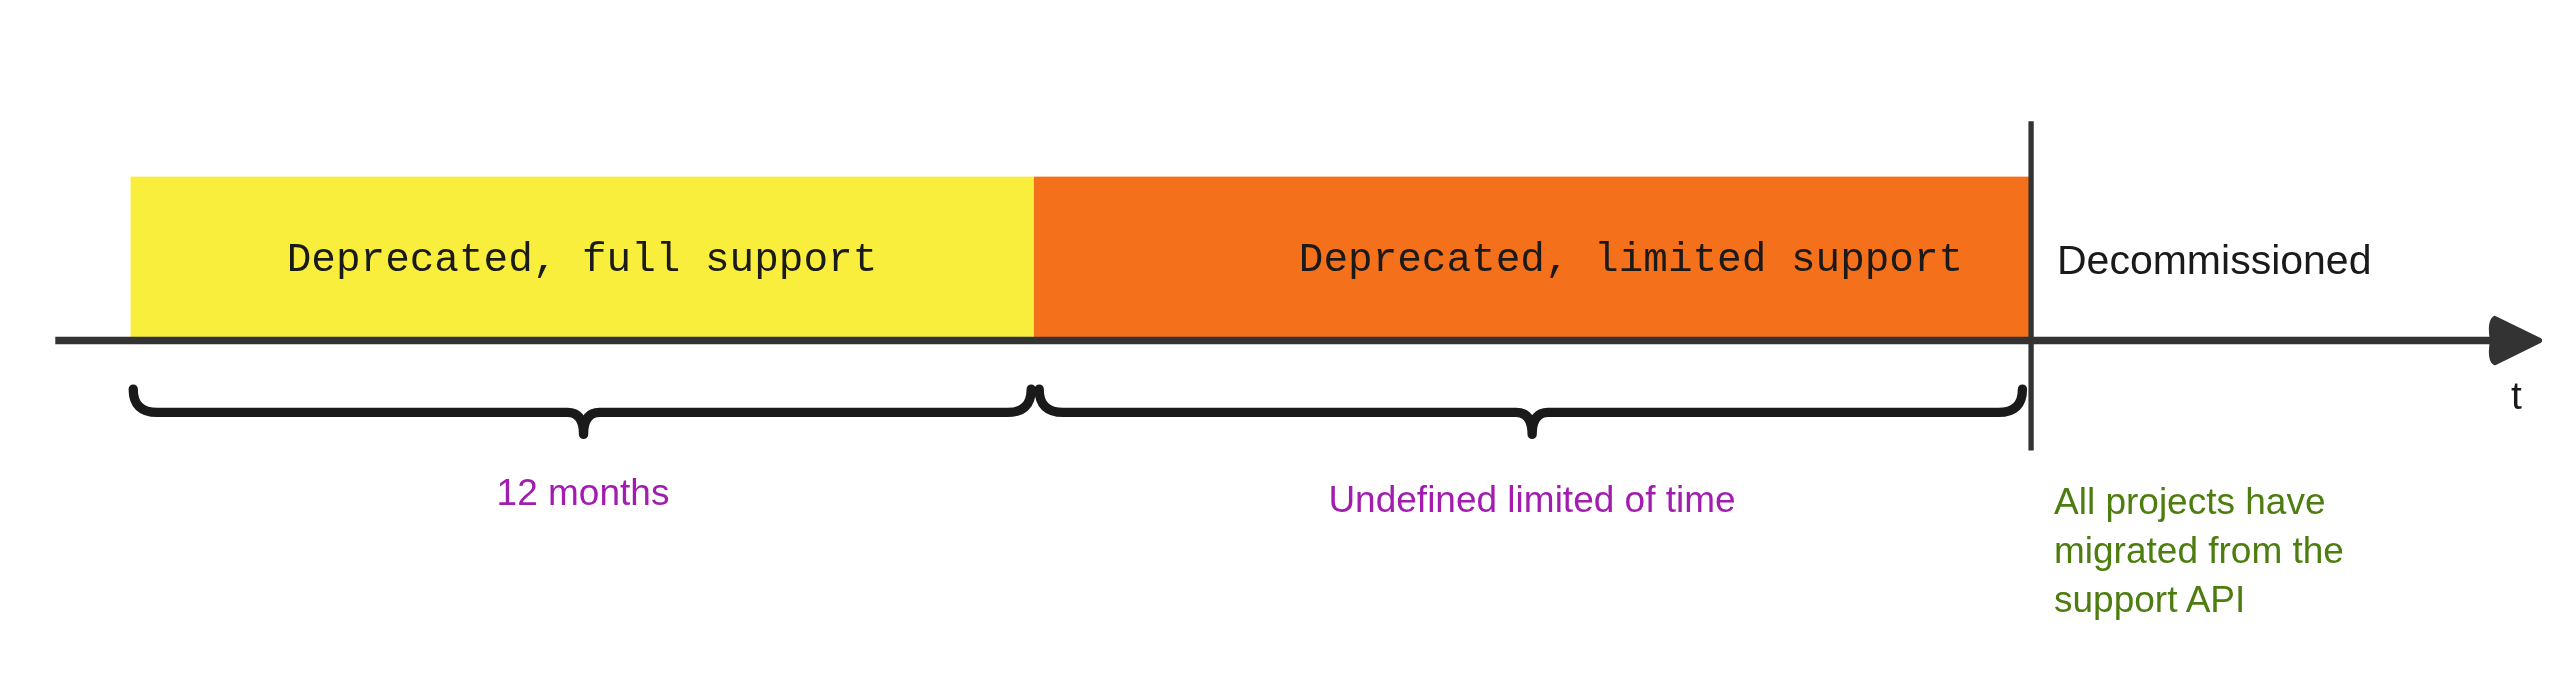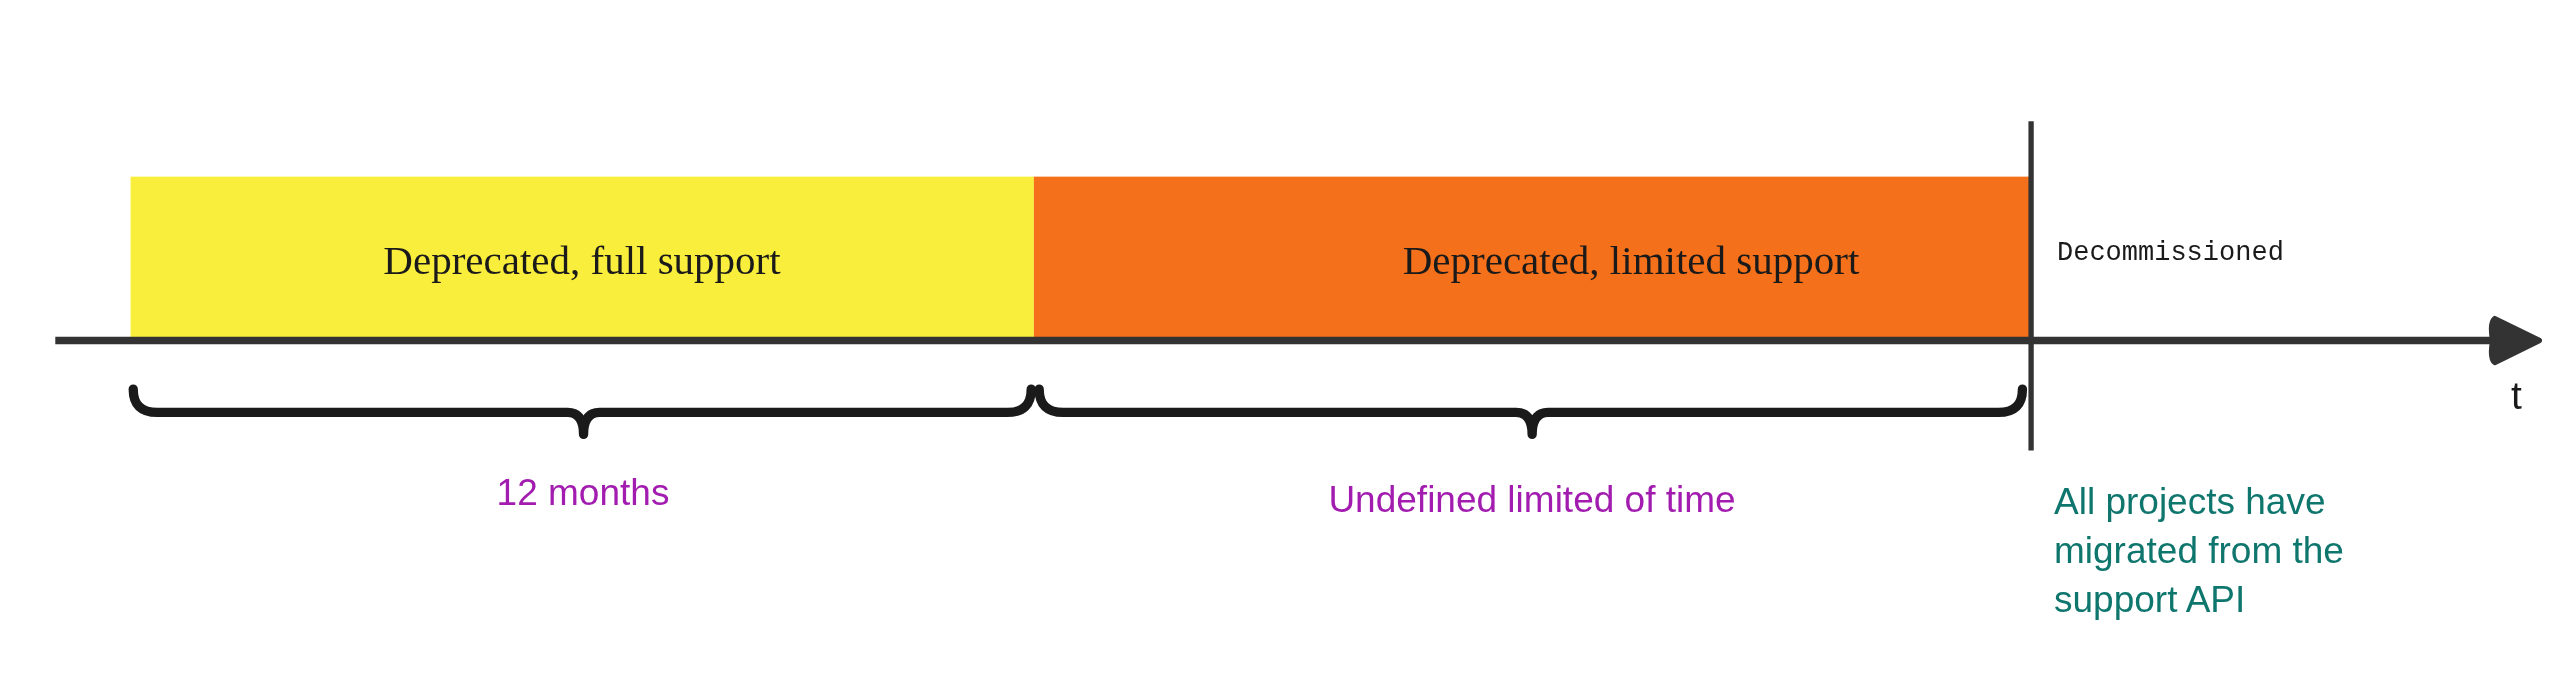--- a/index.html
+++ b/index.html
@@ -20,21 +20,21 @@
   #diagram-svg {
     position: absolute;
     left: 0;
     top: 0;
     width: 2576px;
     height: 689px;
     display: block;
   }
   .phase-label {
     position: absolute;
-    font-family: Liberation Serif, serif;
+    font-family: Liberation Mono, monospace;
     font-size: 41px;
     color: #1a1a1a;
     white-space: nowrap;
     text-align: center;
     line-height: 1;
   }
   .phase-label.boxed {
     transform: translate(-50%, -50%);
   }
   .bracket-label {
@@ -50,29 +50,29 @@
     position: absolute;
     font-family: "Liberation Sans", sans-serif;
     font-size: 39px;
     color: #1a1a1a;
     line-height: 1;
   }
   .milestone-note {
     position: absolute;
     font-family: "Liberation Sans", sans-serif;
     font-size: 37px;
-    color: #0f766e;
+    color: #4d7c0f;
     line-height: 1.32;
     width: 506px;
   }
   .milestone-note span { display: block; }
   .decommissioned-label {
     position: absolute;
-    font-family: Liberation Mono, monospace;
-    font-size: 27px;
+    font-family: Liberation Sans, sans-serif;
+    font-size: 41px;
     color: #1a1a1a;
     white-space: nowrap;
     line-height: 1;
   }
 </style>
 </head>
 <body>
 
 <div id="stage">
 

